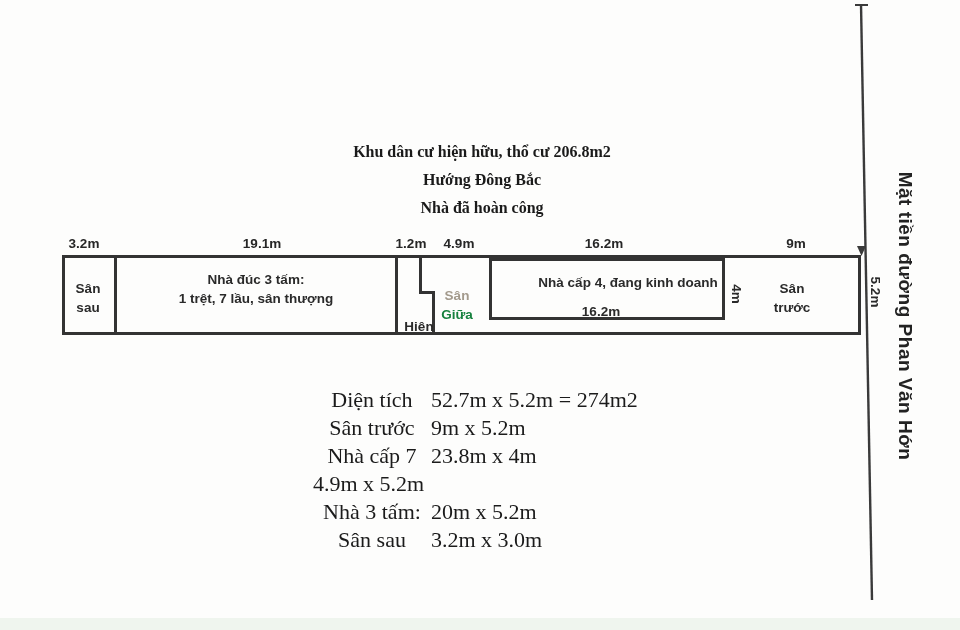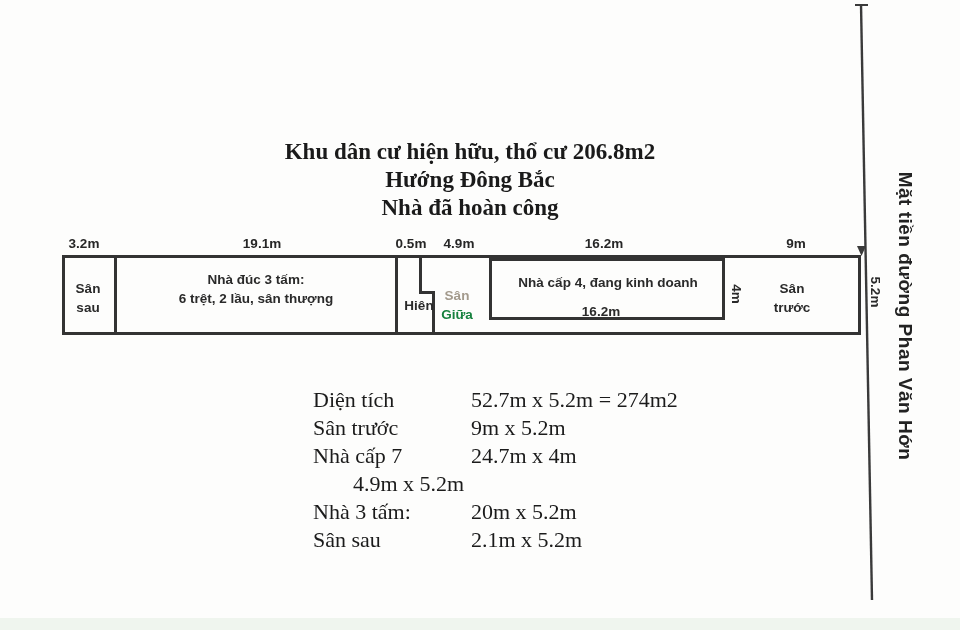--- a/index.html
+++ b/index.html
@@ -3,22 +3,22 @@
 <meta charset="utf-8">
 <style>
   html,body{margin:0;padding:0;background:#ffffff;}
   .canvas{
     position:relative;width:960px;height:630px;overflow:hidden;
     background:#fdfdfc;
     font-family:"Liberation Sans",sans-serif;
   }
   
   .title-block{
-    position:absolute;left:0;top:138px;width:940px;text-align:center;
-    font-family:"Liberation Serif",serif;font-weight:700;font-size:23px;
+    position:absolute;left:12px;top:138px;width:940px;text-align:center;
+    font-family:"Liberation Serif",serif;font-weight:700;font-size:16px;
     color:#1a1a1a;line-height:28px;
   }
   
   .dim{
     position:absolute;top:236px;transform:translateX(-50%);
     font-size:13.5px;font-weight:700;color:#262626;white-space:nowrap;
   }
   .dim-0{left:84px}.dim-1{left:262px}.dim-2{left:411px}
   .dim-3{left:459px}.dim-4{left:604px}.dim-5{left:796px}
   
@@ -37,25 +37,25 @@
     border:3px solid #333;box-sizing:border-box;
   }
   
   .sec{
     position:absolute;transform:translate(-50%,-50%);
     font-size:13.5px;font-weight:700;color:#2a2a2a;text-align:center;
     line-height:19px;white-space:nowrap;
   }
   .sec-sansau{left:88px;top:298px;}
   .sec-nhaduc{left:256px;top:289px;}
-  .sec-hien{left:413px;top:305px;padding-left:12px;}
+  .sec-hien{left:413px;top:326px;padding-left:12px;}
   .sec-sangiua{left:457px;top:305px;}
   .sec-sangiua .faded{color:#a39a8c;}
   .sec-sangiua .dark{color:#15803d;}
-  .sec-nhacap4{left:608px;top:282px;}
+  .sec-nhacap4{left:628px;top:282px;}
   .sec-nhacap4dim{left:601px;top:311px;}
   .sec-santruoc{left:792px;top:298px;}
   .rot{
     position:absolute;transform:translate(-50%,-50%) rotate(90deg);
     font-size:13.5px;font-weight:700;color:#2a2a2a;white-space:nowrap;
   }
   .rot-4m{left:736px;top:294px;}
   .rot-52m{left:875px;top:292px;}
   .street-name{
     position:absolute;left:905px;top:316px;
@@ -63,23 +63,23 @@
     font-size:19px;font-weight:700;color:#222;white-space:nowrap;
     letter-spacing:0.5px;
   }
   
   .street-svg{position:absolute;left:0;top:0;width:960px;height:630px;pointer-events:none;}
   
   .summary{
     position:absolute;left:313px;top:386px;
     font-family:"Liberation Serif",serif;font-size:22px;color:#1b1b1b;
   }
-  .summary .row{display:flex;height:28px;line-height:28px;}
+  .summary .row{display:flex;height:28px;line-height:28px;text-align:center;}
   .summary .lab{width:118px;}
-  .summary .val{white-space:nowrap;margin-left:40px;}
+  .summary .val{white-space:nowrap;}
   
   .bottom-band{
     position:absolute;left:0;top:618px;width:960px;height:12px;
     background:#eff5ee;
   }
 </style>
 </head>
 <body>
 
 <div class="canvas">
@@ -91,42 +91,42 @@
   </svg>
 
   <div class="title-block">
     <div>Khu dân cư hiện hữu, thổ cư 206.8m2</div>
     <div>Hướng Đông Bắc</div>
     <div>Nhà đã hoàn công</div>
   </div>
 
   <div class="dim dim-0">3.2m</div>
   <div class="dim dim-1">19.1m</div>
-  <div class="dim dim-2">0.5m</div>
+  <div class="dim dim-2">1.2m</div>
   <div class="dim dim-3">4.9m</div>
   <div class="dim dim-4">16.2m</div>
   <div class="dim dim-5">9m</div>
 
   <div class="strip">
     <div class="vline v-sansau"></div>
     <div class="vline v-nhaduc"></div>
     <div class="vline step-v1"></div>
     <div class="step-h"></div>
     <div class="vline step-v2"></div>
     <div class="innerbox"></div>
   </div>
 
   <div class="sec sec-sansau">
     <div>Sân</div>
     <div>sau</div>
   </div>
 
   <div class="sec sec-nhaduc">
     <div>Nhà đúc 3 tấm:</div>
-    <div>6 trệt, 2 lầu, sân thượng</div>
+    <div>1 trệt, 7 lầu, sân thượng</div>
   </div>
 
   <div class="sec sec-hien">Hiên</div>
 
   <div class="sec sec-sangiua">
     <div class="faded">Sân</div>
     <div class="dark">Giữa</div>
   </div>
 
   <div class="sec sec-nhacap4">Nhà cấp 4, đang kinh doanh</div>
@@ -145,30 +145,30 @@
     <div class="row">
       <div class="lab">Diện tích</div>
       <div class="val">52.7m x 5.2m = 274m2</div>
     </div>
     <div class="row">
       <div class="lab">Sân trước</div>
       <div class="val">9m x 5.2m</div>
     </div>
     <div class="row">
       <div class="lab">Nhà cấp 7</div>
-      <div class="val">24.7m x 4m</div>
+      <div class="val">23.8m x 4m</div>
     </div>
     <div class="row">
       <div class="val">4.9m x 5.2m</div>
     </div>
     <div class="row">
       <div class="lab">Nhà 3 tấm:</div>
       <div class="val">20m x 5.2m</div>
     </div>
     <div class="row">
       <div class="lab">Sân sau</div>
-      <div class="val">2.1m x 5.2m</div>
+      <div class="val">3.2m x 3.0m</div>
     </div>
   </div>
 
   <div class="bottom-band"></div>
 
 </div>
 
 </body></html>

